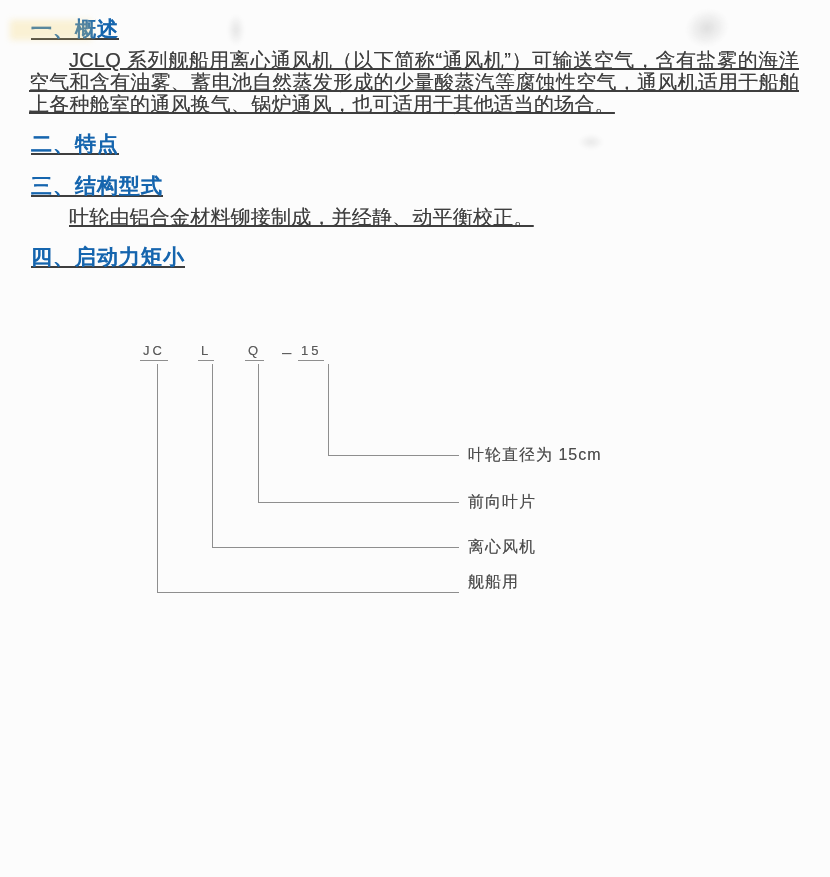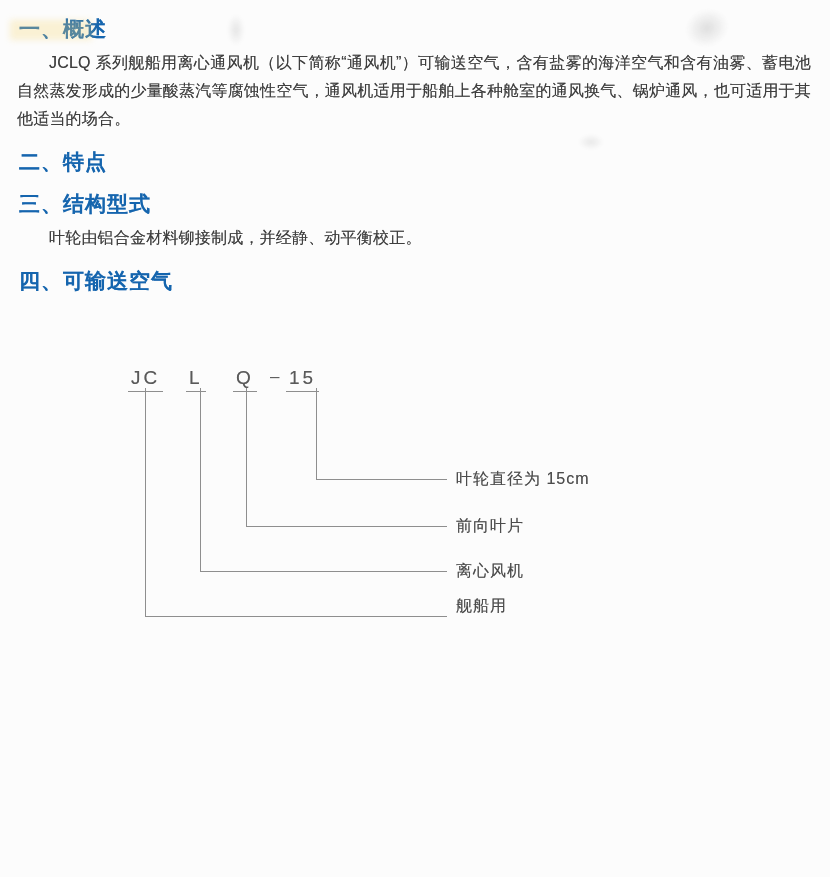--- a/index.html
+++ b/index.html
@@ -20,51 +20,51 @@
   .page{
     position:relative;
     width:830px;
     height:877px;
     background:var(--page-bg);
     padding:0 15px 0 13px;
     overflow:hidden;
     color:var(--body-ink);
   }
   
-  .sec{margin:4px;}
+  .sec{margin:16px;text-decoration:underline;}
   .sec-heading{
     font-size:21px;
     line-height:26px;
     font-weight:bold;
     letter-spacing:1px;
     color:var(--heading-blue);
     margin:16px 0 0 2px;
     text-shadow:0 0 .6px rgba(21,101,174,.55);
   }
   .sec p{
     margin:7px 0 0;
-    font-size:16px;
-    line-height:28px;
+    font-size:20px;
+    line-height:22px;
     letter-spacing:.2px;
     text-indent:2em;
     text-align:justify;
     color:var(--body-ink);
     text-shadow:0 0 .6px rgba(40,40,40,.55);
   }
   .sec p + p{margin-top:4px;}
   
   .diagram{
     position:relative;
     margin-top:51px;
     height:317px;
   }
   .code-part{
     position:absolute;
     top:22px;
-    font-size:19px;
+    font-size:13px;
     letter-spacing:3px;
     color:var(--code-gray);
     padding:0 3px 2px 3px;
     border-bottom:1px solid var(--line-gray);
     text-shadow:0 0 .5px rgba(90,90,90,.5);
   }
   .code-dash{
     position:absolute;
     top:22px;
     font-size:17px;
@@ -122,21 +122,21 @@
   <section class="sec">
     <h2 class="sec-heading">二、特点</h2>
   </section>
 
   <section class="sec">
     <h2 class="sec-heading">三、结构型式</h2>
     <p>叶轮由铝合金材料铆接制成，并经静、动平衡校正。</p>
   </section>
 
   <section class="sec">
-    <h2 class="sec-heading">四、可输送空气</h2>
+    <h2 class="sec-heading">四、启动力矩小</h2>
 
     <div class="diagram">
 
       <span class="code-part" style="left:111px;">JC</span>
       <span class="code-part" style="left:169px;">L</span>
       <span class="code-part" style="left:216px;">Q</span>
       <span class="code-dash" style="left:253px;">–</span>
       <span class="code-part" style="left:269px;">15</span>
 
       <div class="vline" style="left:128px;top:43px;height:228px;"></div>

